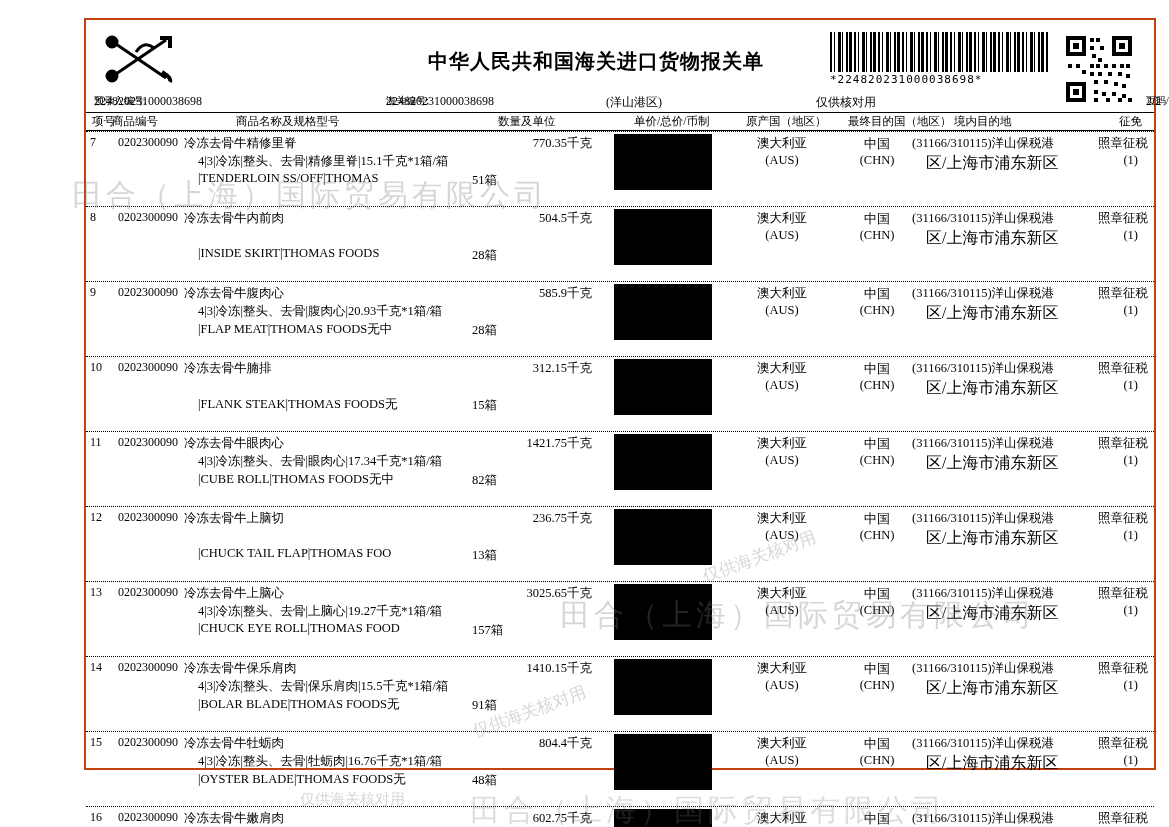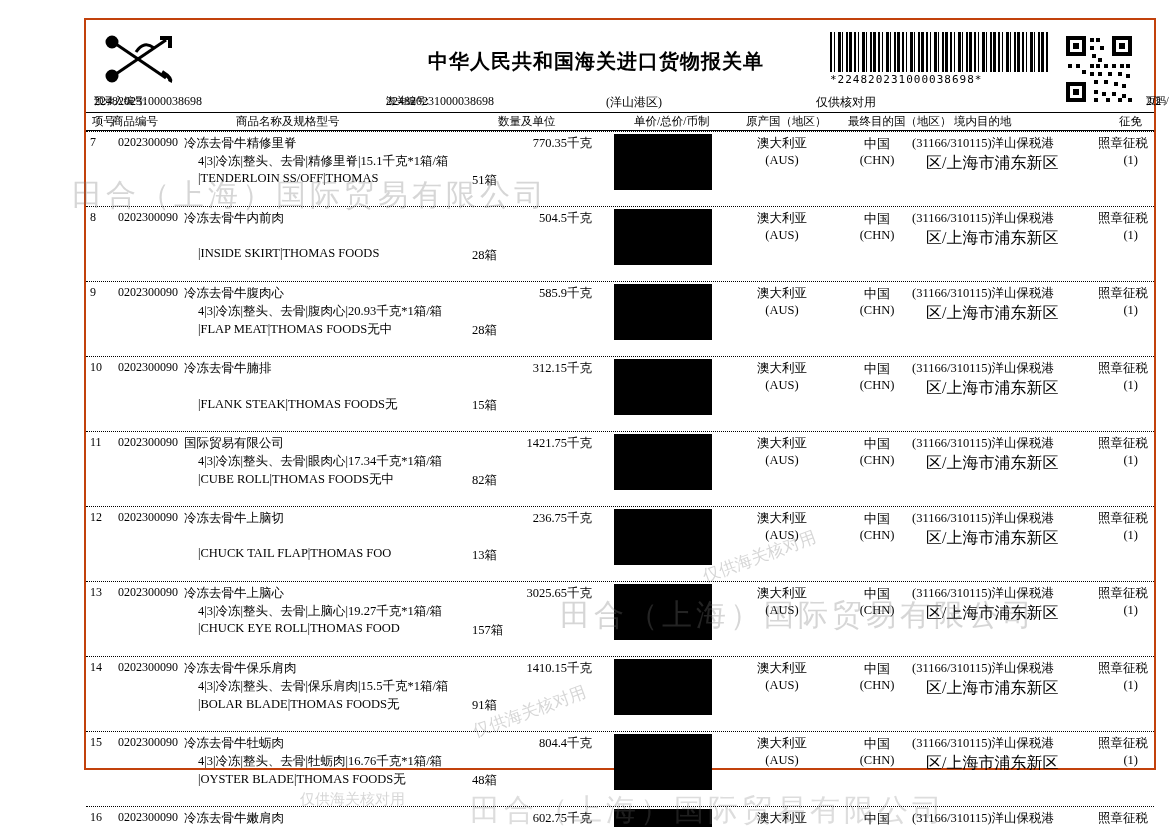--- a/index.html
+++ b/index.html
@@ -293,21 +293,21 @@
           <div class="cDst1">中国</div>
           <div class="cDst2">(CHN)</div>
           <div class="cInl1">(31166/310115)洋山保税港</div>
           <div class="cInl2">区/上海市浦东新区</div>
           <div class="cTax1">照章征税</div>
           <div class="cTax2">(1)</div>
         </div>
         <div class="rowbox">
           <div class="cItem">11</div>
           <div class="cCode">0202300090</div>
-          <div class="cName1">国际贸易有限公司</div>
+          <div class="cName1">冷冻去骨牛眼肉心</div>
           <div class="cName2">4|3|冷冻|整头、去骨|眼肉心|17.34千克*1箱/箱</div>
           <div class="cName3">|CUBE ROLL|THOMAS FOODS无中</div>
           <div class="cQty">1421.75千克</div>
           <div class="cPkg">82箱</div>
           <div class="cBlk"></div>
           <div class="cOrg1">澳大利亚</div>
           <div class="cOrg2">(AUS)</div>
           <div class="cDst1">中国</div>
           <div class="cDst2">(CHN)</div>
           <div class="cInl1">(31166/310115)洋山保税港</div>

